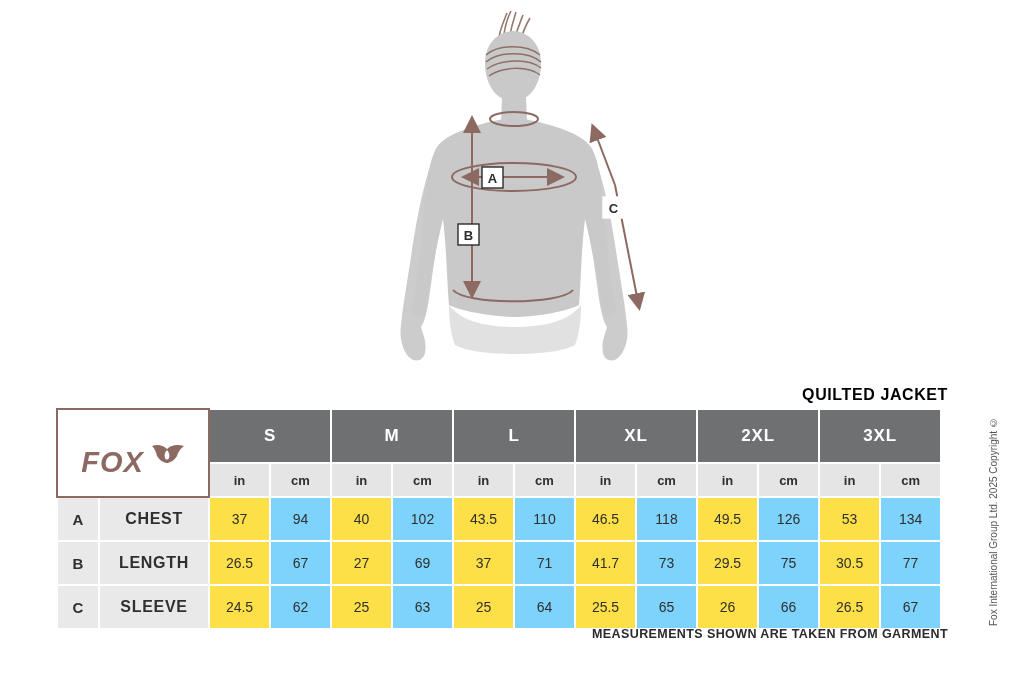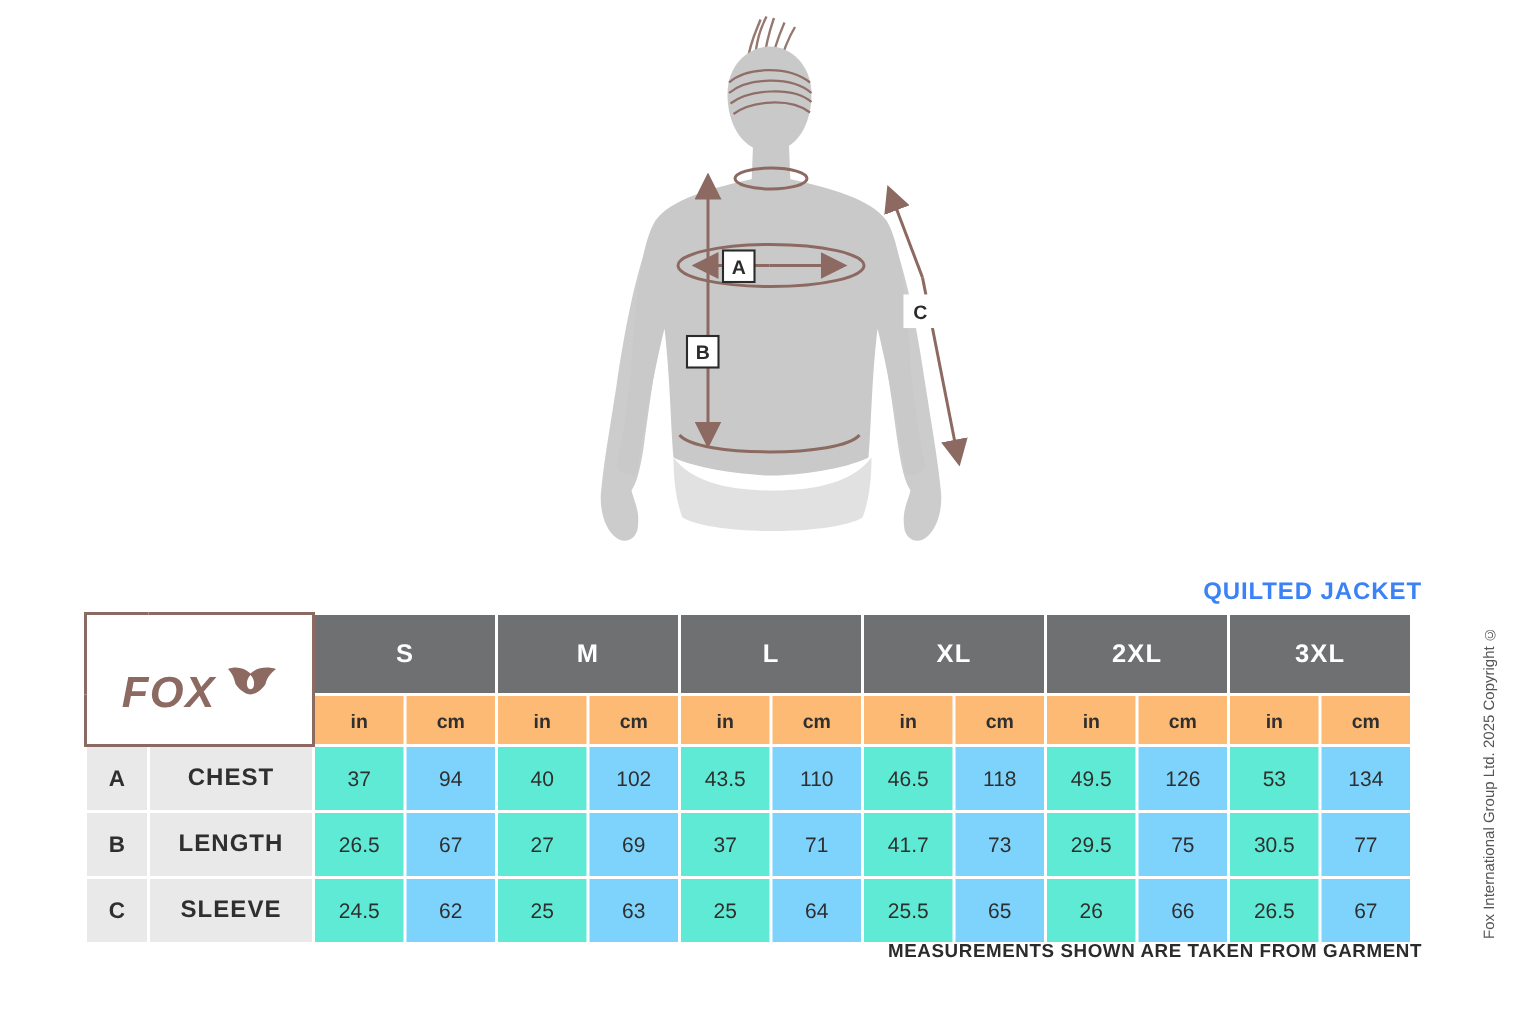--- a/index.html
+++ b/index.html
@@ -36,21 +36,21 @@
   }
 
   
   .chart-title {
     position: absolute;
     right: 62px;
     top: 386px;
     font-size: 16px;
     font-weight: bold;
     letter-spacing: 0.6px;
-    color: #3b82f6;
+    color: #000000;
     font-family: "Liberation Sans", sans-serif;
   }
 
   
   .table-wrap {
     position: absolute;
     left: 56px;
     top: 408px;
     width: 882px;
   }
@@ -92,21 +92,21 @@
   }
   .size-head {
     background: #6f7072;
     color: #ffffff !important;
     font-weight: bold;
     font-size: 17px;
     letter-spacing: 0.8px;
     height: 50px;
   }
   .unit-head {
-    background: #fdba74;
+    background: #e5e5e5;
     font-weight: bold;
     font-size: 13px;
     height: 30px;
     color: #2f2f2f;
   }
   .rowlabel-letter {
     background: #e9e9e9;
     font-weight: bold;
     font-size: 15px;
     width: 42px;
@@ -116,21 +116,21 @@
     background: #e9e9e9;
     font-weight: bold;
     font-size: 16px;
     letter-spacing: 0.7px;
     height: 40px;
   }
   .val {
     font-size: 14px;
     height: 40px;
   }
-  .val-a { background: #5eead4; }
+  .val-a { background: #fde047; }
   .val-b { background: #7dd3fc; }
 
   .footnote {
     position: absolute;
     right: 62px;
     top: 627px;
     font-size: 12.5px;
     font-weight: bold;
     letter-spacing: 0.4px;
     color: #2b2b2b;

